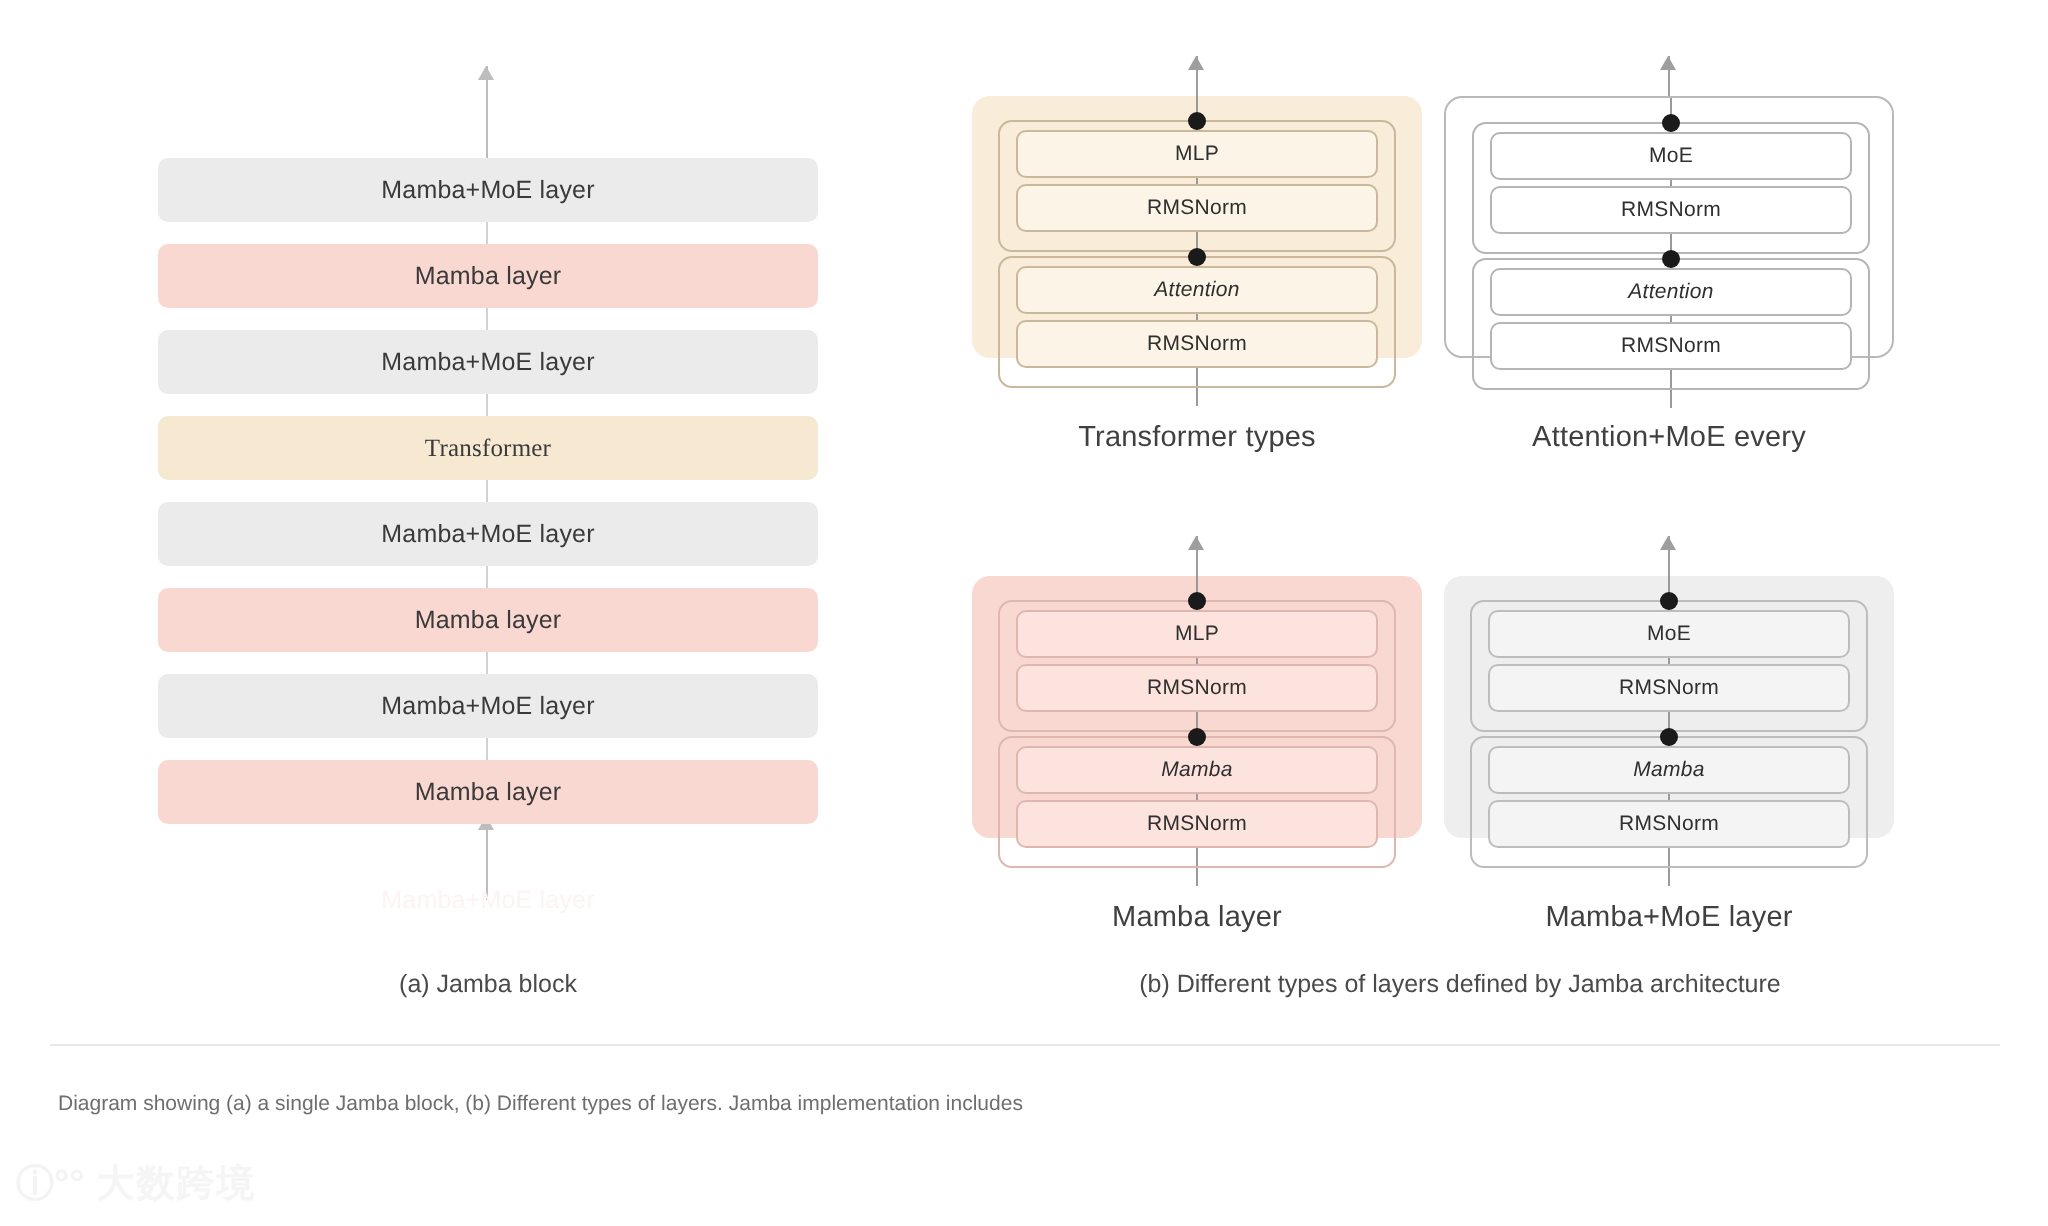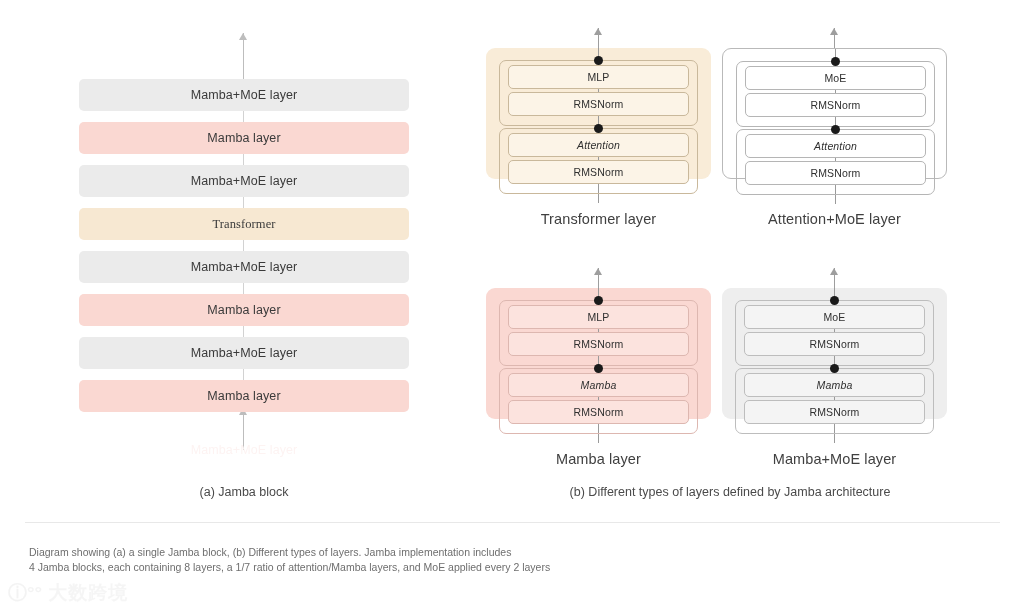--- a/index.html
+++ b/index.html
@@ -215,37 +215,37 @@
           <div class="spine-arrow"></div>
           <div class="bracket top"></div>
           <div class="dot top"></div>
           <div class="bracket bot"></div>
           <div class="dot bot"></div>
           <div class="cell c0">MLP</div>
           <div class="cell c1">RMSNorm</div>
           <div class="cell c2">Attention</div>
           <div class="cell c3">RMSNorm</div>
         </div>
-        <div class="panel-label">Transformer layer</div>
+        <div class="panel-label">Transformer types</div>
       </div>
       <div class="panel-wrap p1">
         <div class="panel-arrow"></div>
         <div class="panel white">
           <div class="spine"></div>
           <div class="spine-arrow"></div>
           <div class="bracket top"></div>
           <div class="dot top"></div>
           <div class="bracket bot"></div>
           <div class="dot bot"></div>
           <div class="cell c0">MoE</div>
           <div class="cell c1">RMSNorm</div>
           <div class="cell c2">Attention</div>
           <div class="cell c3">RMSNorm</div>
         </div>
-        <div class="panel-label">Attention+MoE layer</div>
+        <div class="panel-label">Attention+MoE every</div>
       </div>
       <div class="panel-wrap p2">
         <div class="panel-arrow"></div>
         <div class="panel pink">
           <div class="spine"></div>
           <div class="spine-arrow"></div>
           <div class="bracket top"></div>
           <div class="dot top"></div>
           <div class="bracket bot"></div>
           <div class="dot bot"></div>
@@ -272,19 +272,18 @@
         </div>
         <div class="panel-label">Mamba+MoE layer</div>
       </div>
     </div>
 </div>
 <div class="subcaption" id="caption-b">(b) Different types of layers defined by Jamba architecture</div>
 
 <div id="divider"></div>
 <div id="footnote">
   <div>Diagram showing (a) a single Jamba block, (b) Different types of layers. Jamba implementation includes</div>
-  <div>4 Jamba blocks, each containing 8 layers, a 1/7 ratio of attention/Mamba layers, and MoE applied every 2 layers</div>
 </div>
 
 <div id="watermark">
   <span class="wm-mark">ⓘ°°</span>
   <span class="wm-text">大数跨境</span>
 </div>
 
 </body></html>

